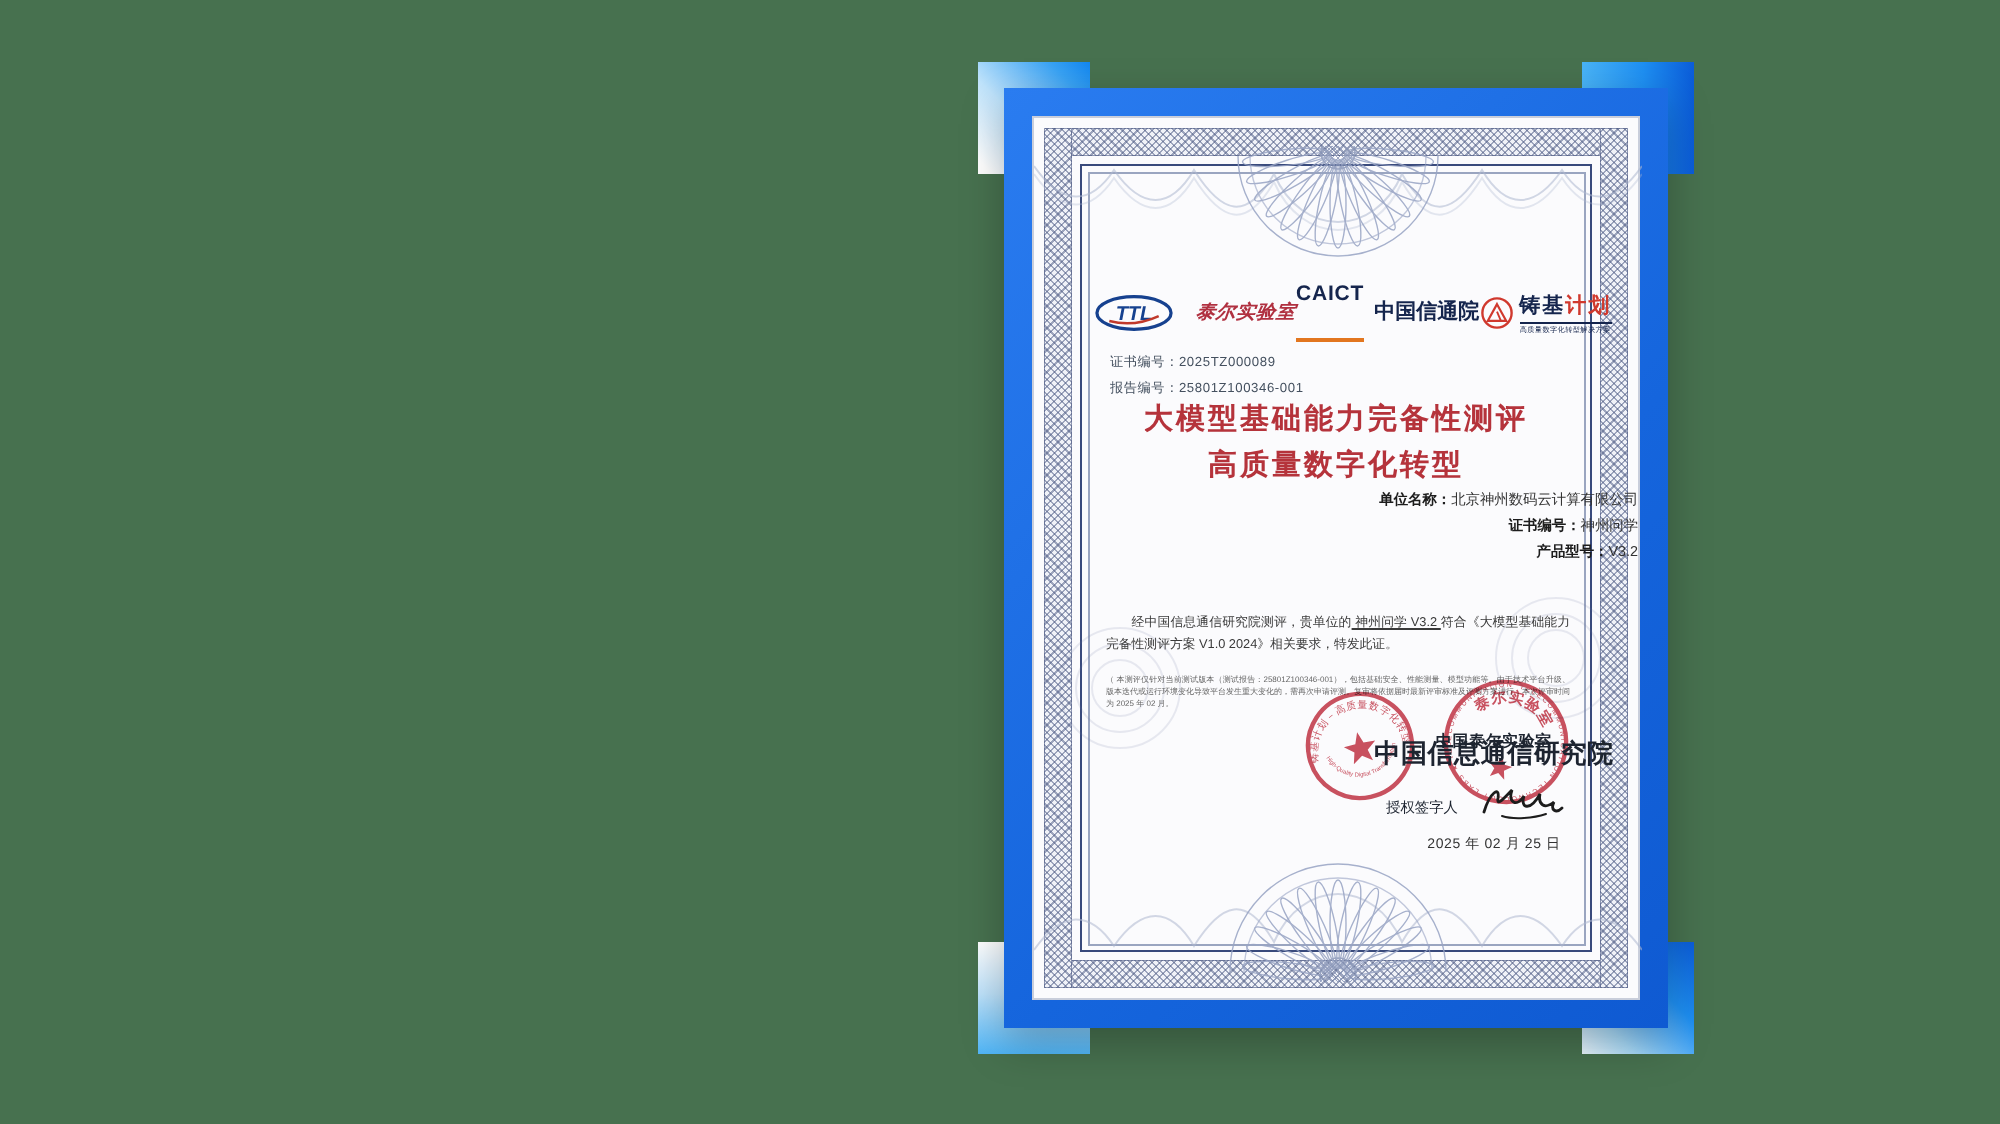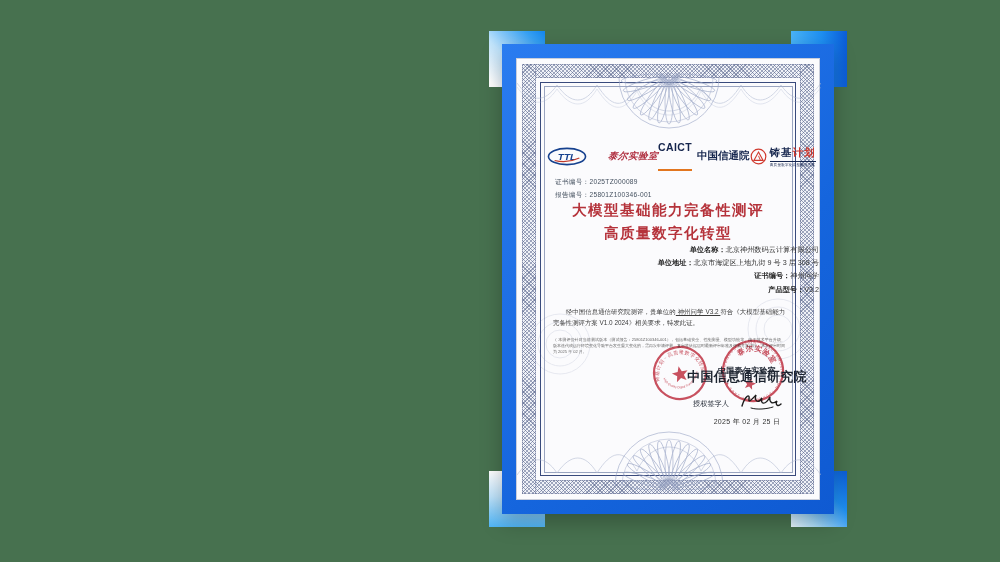--- a/index.html
+++ b/index.html
@@ -38,21 +38,21 @@
   .gb-r{top:5px;bottom:5px;right:5px;width:14px;}
   .iline{position:absolute;pointer-events:none;}
   .i1{inset:23px;border:1.6px solid #394a7c;}
   .i2{inset:26.5px;border:.6px solid #9aa5c0;}
 
   .orn{position:absolute;pointer-events:none;}
 
   
   .logos{position:absolute;left:30px;right:18px;top:80px;height:34px;
     display:flex;align-items:center;justify-content:space-between;}
-  .logo-ttl{display:flex;align-items:center;gap:21px;}
+  .logo-ttl{display:flex;align-items:center;gap:11px;}
   .ttl-cn{color:#b03040;font-size:9.5px;font-weight:700;font-style:italic;
     transform:skewX(-6deg);letter-spacing:.5px;white-space:nowrap;}
   .logo-caict{display:flex;align-items:center;gap:5px;}
   .caict-abbr{color:#15254d;font-weight:800;font-size:10.5px;letter-spacing:.4px;
     border-bottom:2px solid #e2761f;padding-bottom:16px;}
   .caict-cn{color:#15254d;font-weight:700;font-size:10.5px;white-space:nowrap;}
   .logo-zhuji{display:flex;align-items:center;gap:3px;}
   .zhuji-txt{display:flex;flex-direction:column;align-items:center;}
   .zhuji-row{font-size:10.5px;font-weight:800;letter-spacing:1px;white-space:nowrap;
     border-bottom:1px solid #15254d;padding-bottom:1px;}
@@ -217,21 +217,20 @@
         <div class="numline"><span>报告编号：</span><span>25801Z100346-001</span></div>
       </div>
 
       <div class="title">
         <div>大模型基础能力完备性测评</div>
         <div>高质量数字化转型</div>
       </div>
 
       <div class="fields">
         <div><span class="lab">单位名称：</span><span>北京神州数码云计算有限公司</span></div>
-        <div><span class="lab">单位地址：</span><span>北京市海淀区上地九街 9 号 3 层 308 号</span></div>
         <div><span class="lab">证书编号：</span><span>神州问学</span></div>
         <div><span class="lab">产品型号：</span><span>V3.2</span></div>
       </div>
 
       <p class="bodytext"><span>经中国信息通信研究院测评，贵单位的</span><span class="und"> 神州问学 V3.2 </span><span>符合</span><span>《大模型基础能力完备性测评方案 V1.0 2024》</span><span>相关要求，特发此证。</span></p>
 
       <p class="fineprint">（ 本测评仅针对当前测试版本（测试报告：25801Z100346-001），包括基础安全、性能测量、模型功能等。由于技术平台升级、版本迭代或运行环境变化导致平台发生重大变化的，需再次申请评测。复审将依据届时最新评审标准及评测方案进行，本次评审时间为 2025 年 02 月。</p>
 
       <svg class="stamp stamp-l" width="60" height="60" viewBox="0 0 60 60">
         <defs>

